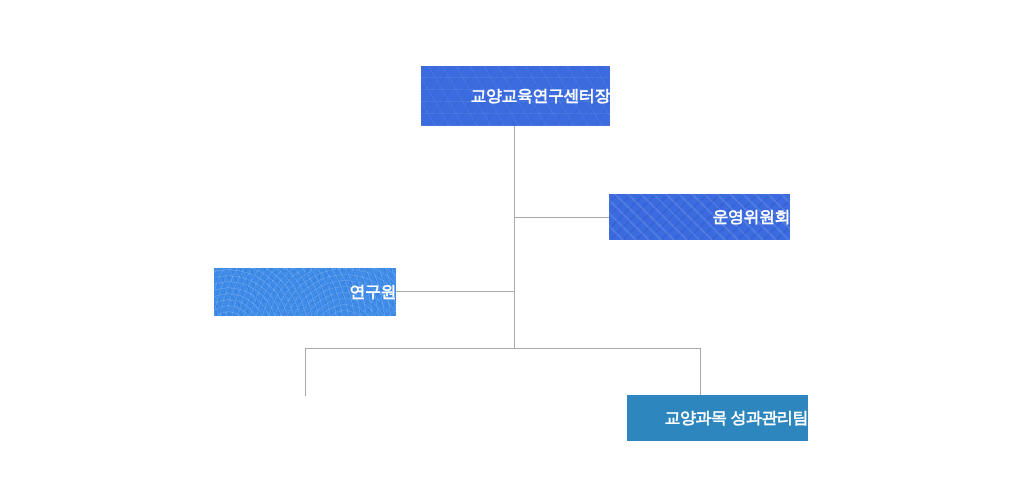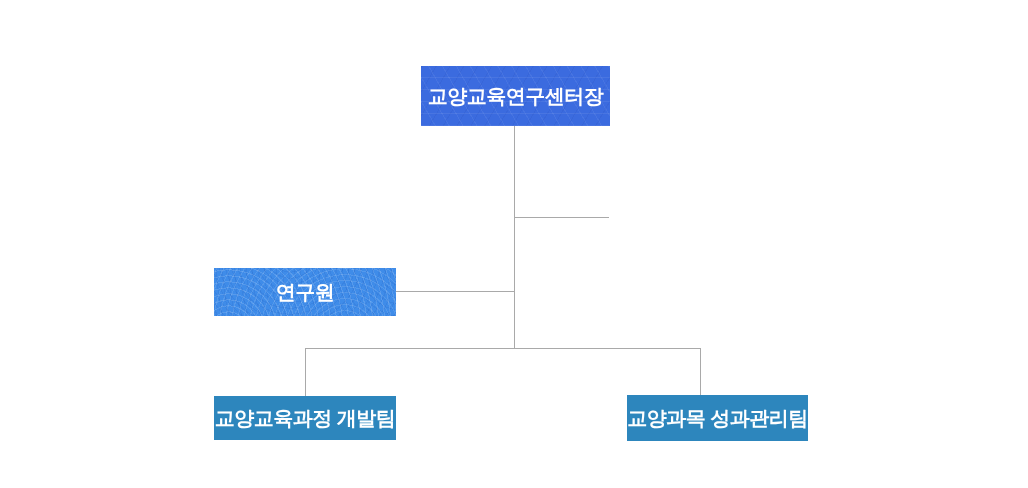--- a/index.html
+++ b/index.html
@@ -12,23 +12,23 @@
     position: relative;
     width: 1028px;
     height: 488px;
     background: #ffffff;
     overflow: hidden;
   }
   .org-box {
     position: absolute;
     display: flex;
     align-items: center;
-    justify-content: center;
+    justify-content: flex-end;
     color: #ffffff;
-    font-size: 20px;
+    font-size: 16px;
     font-weight: 700;
     letter-spacing: -0.5px;
     text-align: center;
     box-sizing: border-box;
   }
   
   .royal { background-color: #3B6BDF; }
   
   .azure { background-color: #3F8CE9; }
   
@@ -84,26 +84,26 @@
   <div class="connector" id="line-committee"></div>
   <div class="connector" id="line-researcher"></div>
   <div class="connector" id="line-branch"></div>
   <div class="connector" id="line-drop-left"></div>
   <div class="connector" id="line-drop-right"></div>
 
   <div class="org-box royal pattern-hex" id="node-director">
     <span>교양교육연구센터장</span>
   </div>
 
+  <div class="org-box royal pattern-chevron" id="node-committee">
+    <span>운영위원회</span>
+  </div>
 
   <div class="org-box azure pattern-rings" id="node-researcher">
     <span>연구원</span>
   </div>
 
-  <div class="org-box steel" id="node-dev-team">
-    <span>교양교육과정 개발팀</span>
-  </div>
 
   <div class="org-box steel" id="node-performance-team">
     <span>교양과목 성과관리팀</span>
   </div>
 
 </div>
 
 </body></html>

